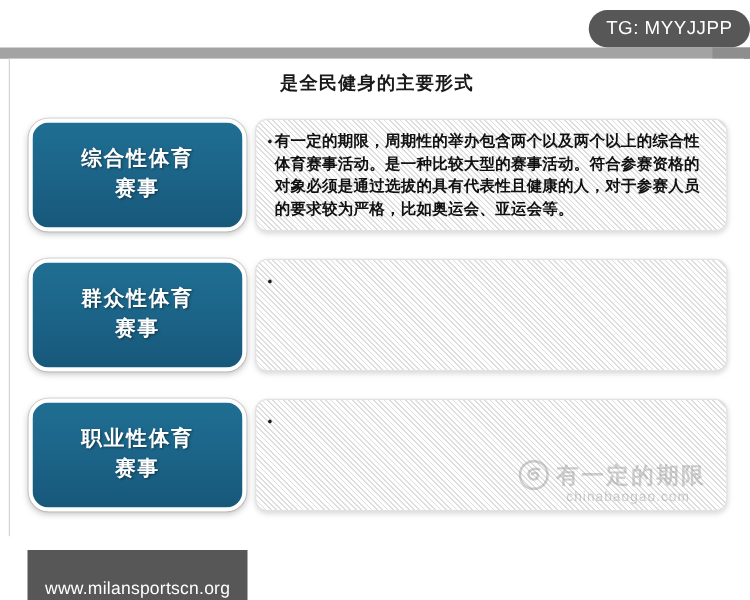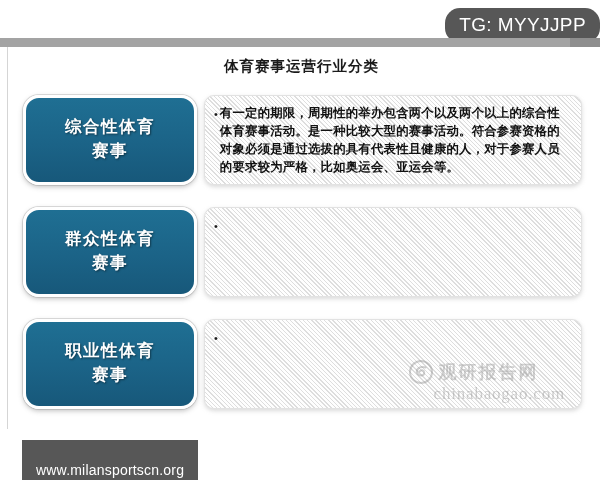--- a/index.html
+++ b/index.html
@@ -20,21 +20,21 @@
     position: absolute;
     left: 0; top: 0;
     width: 600px; height: 38px;
     background: #ffffff;
   }
   #tg-badge {
     position: absolute;
     right: 0; top: 8px;
     background: #575757;
     color: #ffffff;
-    font-size: 19px;
+    font-size: 15px;
     letter-spacing: 0.4px;
     padding: 6px 14px 7px 14px;
     white-space: nowrap;
     font-family: "Liberation Sans", sans-serif;
     border-radius: 15px;
   }
 
   
   #gray-strip {
     position: absolute;
@@ -172,22 +172,22 @@
     width: 26px; height: 26px;
   }
   #wm-name {
     font-family: "Liberation Serif", serif;
     font-weight: bold;
     font-size: 18px;
     color: #8e8e8e;
     letter-spacing: 2px;
   }
   #wm-domain {
-    font-family: Liberation Serif, serif;
-    font-size: 17px;
+    font-family: Liberation Sans, sans-serif;
+    font-size: 11px;
     color: #8e8e8e;
     letter-spacing: 0.8px;
     margin-top: -1px;
     margin-left: 26px;
   }
 
   
   #footer-url {
     position: absolute;
     left: 22px;
@@ -206,21 +206,21 @@
 <div id="top-zone">
   <div id="tg-badge">TG: MYYJJPP</div>
 </div>
 
 <div id="gray-strip">
   <div id="gray-strip-notch"></div>
 </div>
 
 <div id="card">
 
-  <div id="chart-title">体育赛事运营行业分类</div>
+  <div id="chart-title">是全民健身的主要形式</div>
 
   <div id="rows">
 
     <div class="row">
       <div class="label-box">
         <span class="label-text">综合性体育
 赛事</span>
       </div>
       <div class="desc-box">
         <div class="desc-inner">
@@ -250,21 +250,21 @@
       <div class="desc-box">
         <div class="desc-inner">
           <span class="bullet">•</span>
         </div>
         <div id="watermark">
           <div id="wm-row">
             <svg id="wm-logo" viewBox="0 0 40 40">
               <circle cx="20" cy="20" r="17" fill="none" stroke="#8e8e8e" stroke-width="3"></circle>
               <path d="M27 13 C16 10, 11 18, 15 23 C18 27, 25 26, 25 21 C25 17, 20 16, 18 19" fill="none" stroke="#8e8e8e" stroke-width="3" stroke-linecap="round"></path>
             </svg>
-            <span id="wm-name">观研报告网</span>
+            <span id="wm-name">有一定的期限</span>
           </div>
           <div id="wm-domain">chinabaogao.com</div>
         </div>
       </div>
     </div>
 
   </div>
 </div>
 
 <div id="footer-url">www.milansportscn.org</div>

